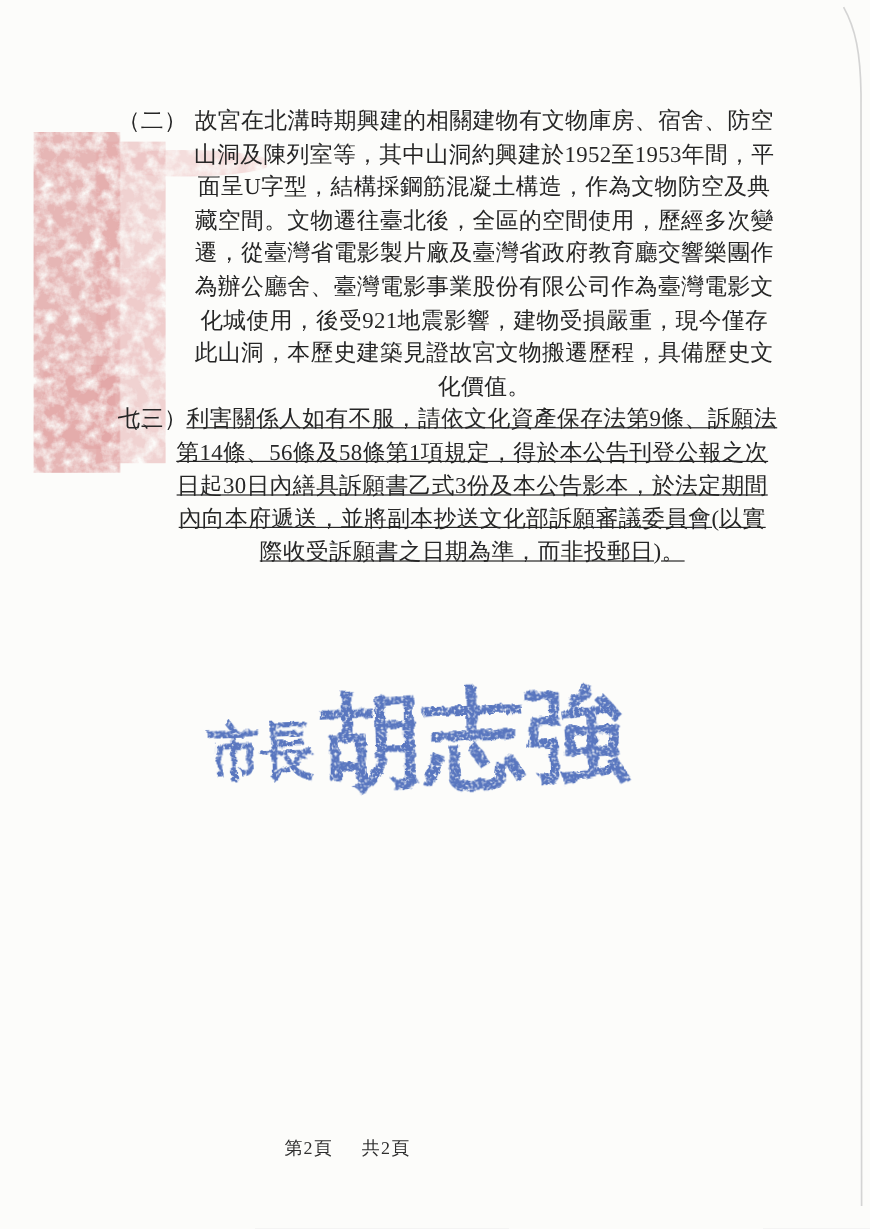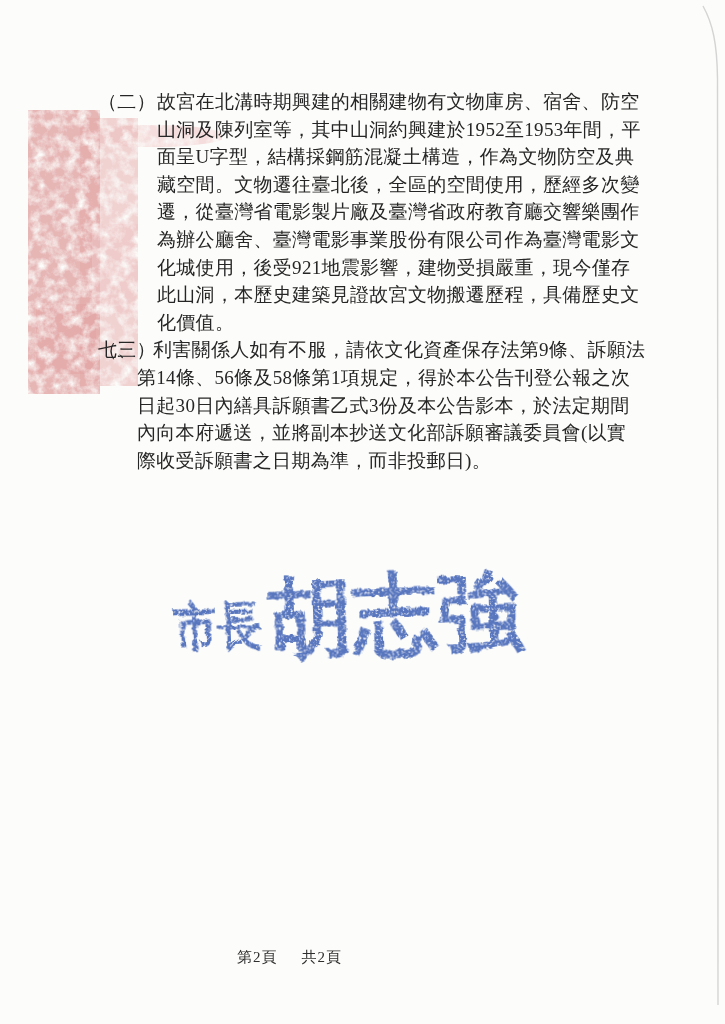--- a/index.html
+++ b/index.html
@@ -16,24 +16,24 @@
     left:98px;top:88px;
     width:552px;
     font-size:19px;
     line-height:27.6px;
     letter-spacing:0.3px;
     color:#262626;
     text-align:left;
   }
   .para{position:relative;margin:0;}
   .para .marker{position:absolute;left:0;top:0;white-space:nowrap;}
-  .para .lines{display:block;white-space:pre-line;}
+  .para .lines{display:block;white-space:pre-line;text-align:center;}
   .para.indent-item{padding-left:59px;}   
   .para.indent-num{padding-left:39px;}    
-  .para.indent-num .lines{text-indent:16px;}
+  .para.indent-num .lines{text-indent:16px;text-decoration:underline;}
   
   .red-stamp{position:absolute;left:22px;top:104px;pointer-events:none;}
   
   .signature{position:absolute;left:163px;top:548px;pointer-events:none;}
   
   .scan-edge{position:absolute;right:0;top:0;pointer-events:none;}
   
   .footer{
     position:absolute;left:0;top:948px;width:579px;
     text-align:center;

